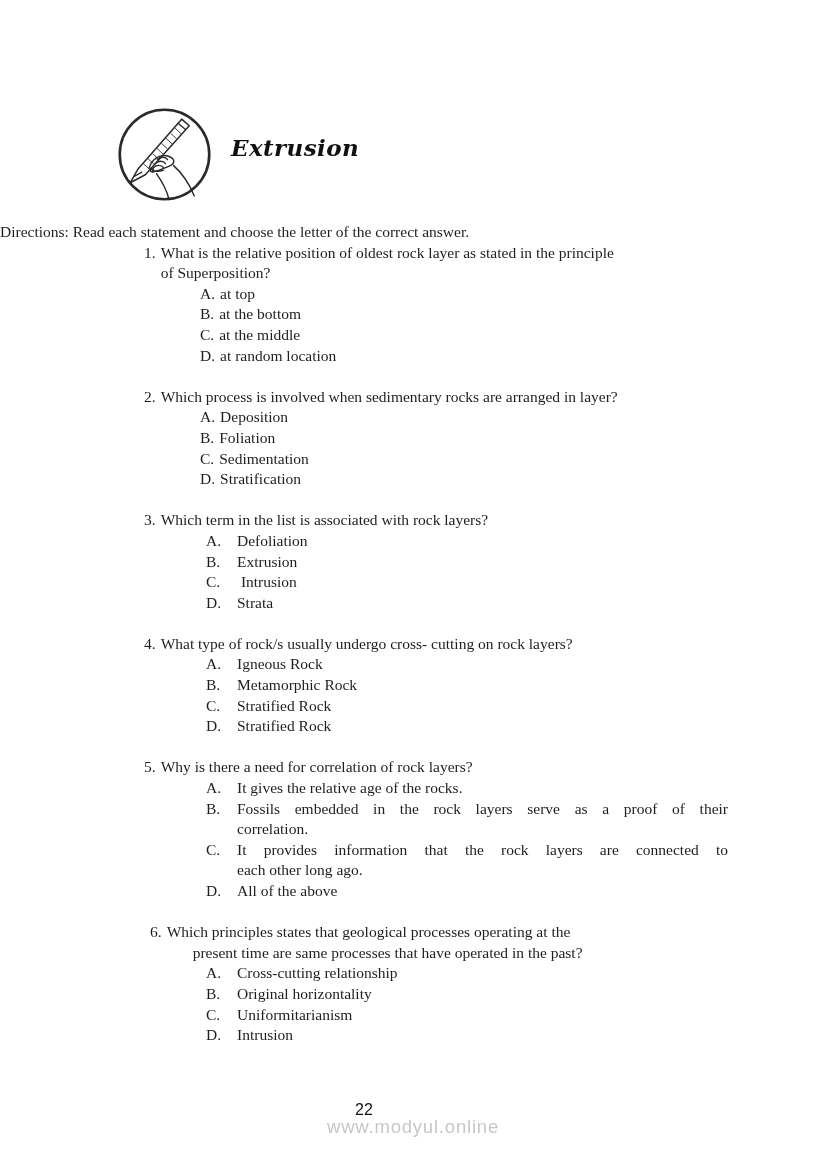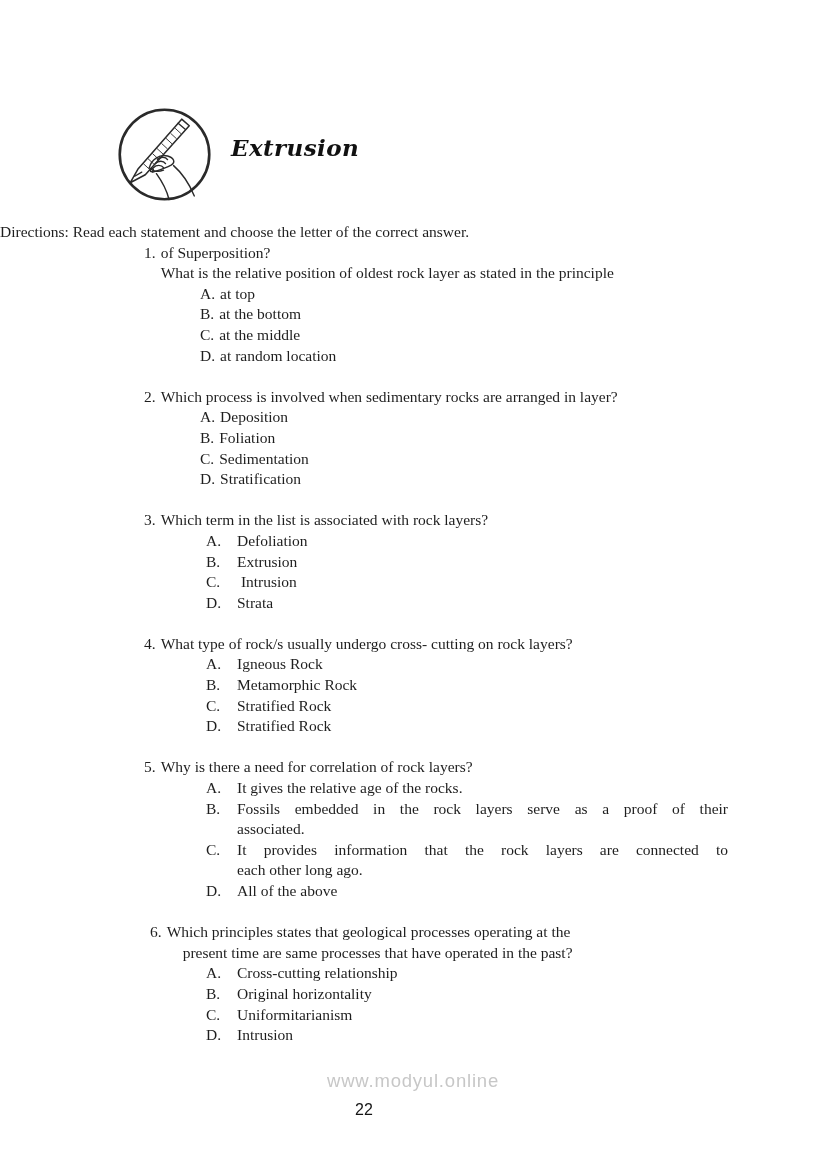--- a/index.html
+++ b/index.html
@@ -15,35 +15,35 @@
     font-size:23px; letter-spacing:0.4px; color:#111111; white-space:nowrap;
   }
   .content { position:absolute; left:0; top:222px; width:826px; }
   .directions { white-space:nowrap; }
   .question { margin-left:144px; margin-top:20.6px; }
   .question.first { margin-top:0; }
   .q-head { display:flex; }
   .qnum { flex:none; margin-right:5px; }
   .q6 .qnum { margin-left:6px; }
   .line { white-space:nowrap; }
-  .q6 .line2 { margin-left:16px; }
+  .q6 .line2 { margin-left:26px; }
   .opts-narrow { margin-left:56px; }   
   .opts-wide { margin-left:62px; }     
   .opt { display:flex; }
   .opts-narrow .letter { flex:none; margin-right:5px; }
   .opts-wide .letter { flex:none; width:31px; }
   .jline {
     width:491px; text-align:justify; text-align-last:justify; white-space:normal;
   }
   .footer-num {
     position:absolute; top:1100px; left:0; width:728px; text-align:center;
     font-family:"Liberation Sans", sans-serif; font-size:16px; color:#141414;
   }
   .watermark {
-    position:absolute; top:1071px; left:0; width:826px; text-align:center;
+    position:absolute; top:1117px; left:0; width:826px; text-align:center;
     font-family:"Liberation Sans", sans-serif; font-size:18.5px;
     color:#c7c7c7; letter-spacing:0.8px;
   }
   svg .ln { fill:none; stroke:#2a2a2a; stroke-linecap:round; stroke-linejoin:round; }
 </style>
 </head>
 <body>
 
 <div class="page">
 
@@ -81,22 +81,22 @@
   <div class="title">Extrusion</div>
 
   <div class="content">
 
     <div class="directions">Directions: Read each statement and choose the letter of the correct answer.</div>
 
     <div class="question first">
       <div class="q-head">
         <span class="qnum">1.</span>
         <div class="qtext">
+          <div class="line">What is the relative position of oldest rock layer as stated in the principle</div>
           <div class="line">of Superposition?</div>
-          <div class="line">What is the relative position of oldest rock layer as stated in the principle</div>
         </div>
       </div>
       <div class="opts-narrow">
         <div class="opt">
           <span class="letter">A.</span>
           <div class="line">at top</div>
         </div>
         <div class="opt">
           <span class="letter">B.</span>
           <div class="line">at the bottom</div>
@@ -202,21 +202,21 @@
       </div>
       <div class="opts-wide">
         <div class="opt">
           <span class="letter">A.</span>
           <div class="line">It gives the relative age of the rocks.</div>
         </div>
         <div class="opt">
           <span class="letter">B.</span>
           <div>
             <div class="jline">Fossils embedded in the rock layers serve as a proof of their</div>
-            <div class="line">associated.</div>
+            <div class="line">correlation.</div>
           </div>
         </div>
         <div class="opt">
           <span class="letter">C.</span>
           <div>
             <div class="jline">It provides information that the rock layers are connected to</div>
             <div class="line">each other long ago.</div>
           </div>
         </div>
         <div class="opt">

